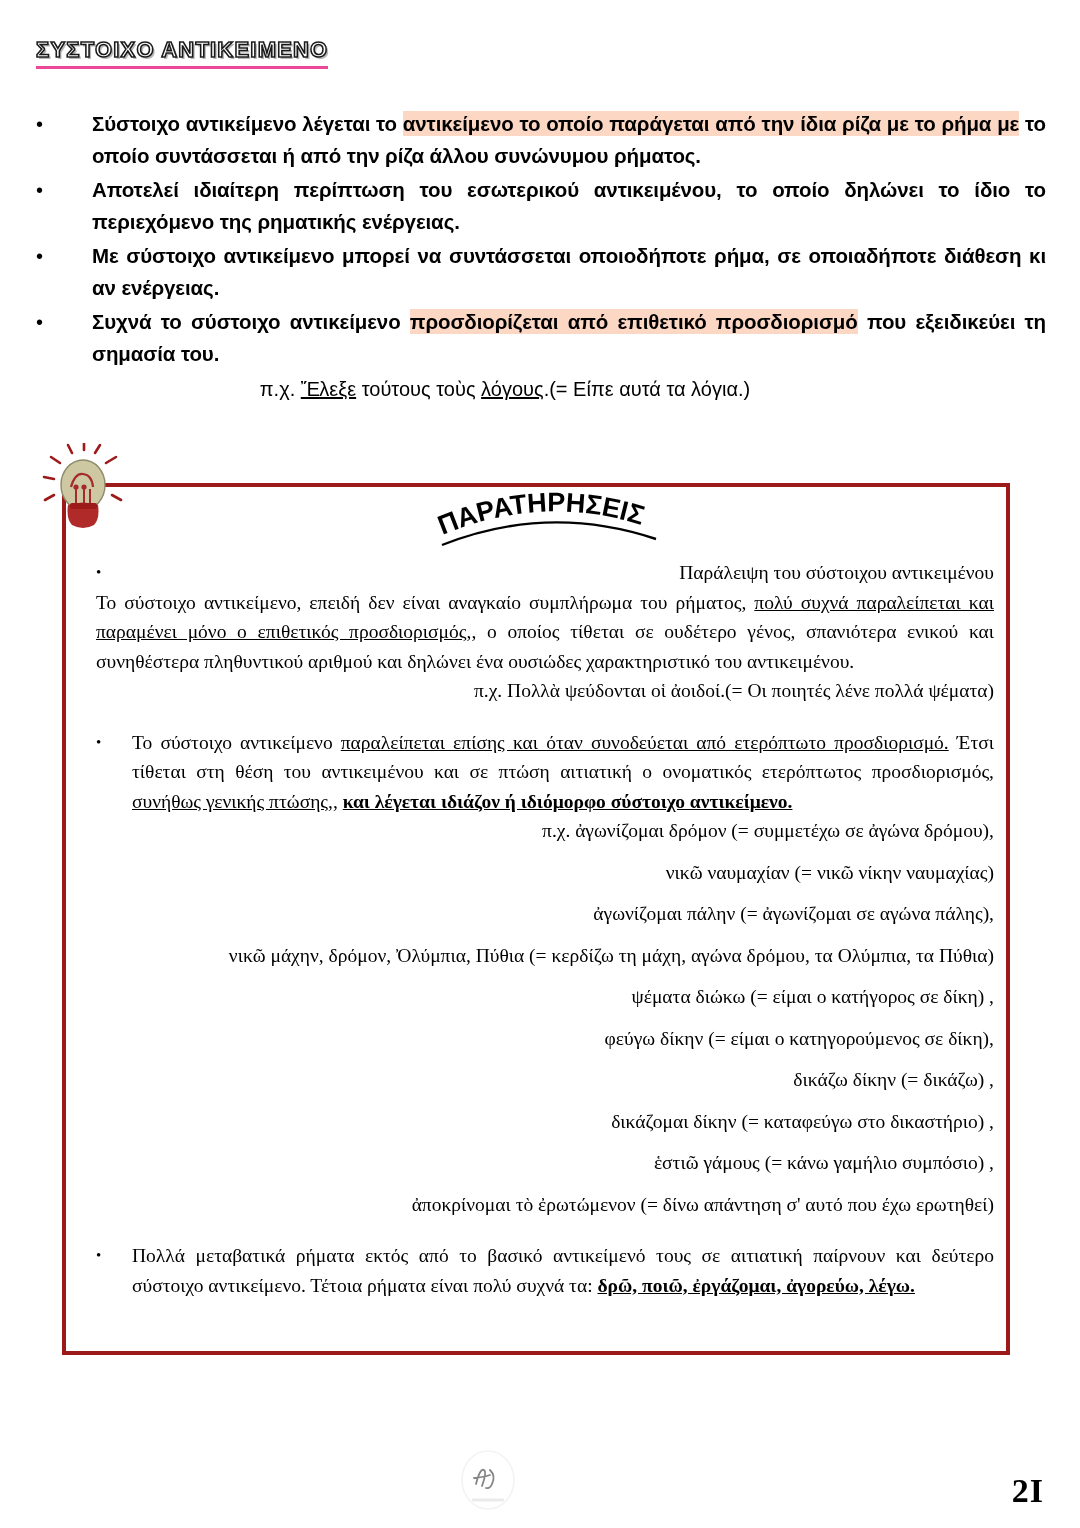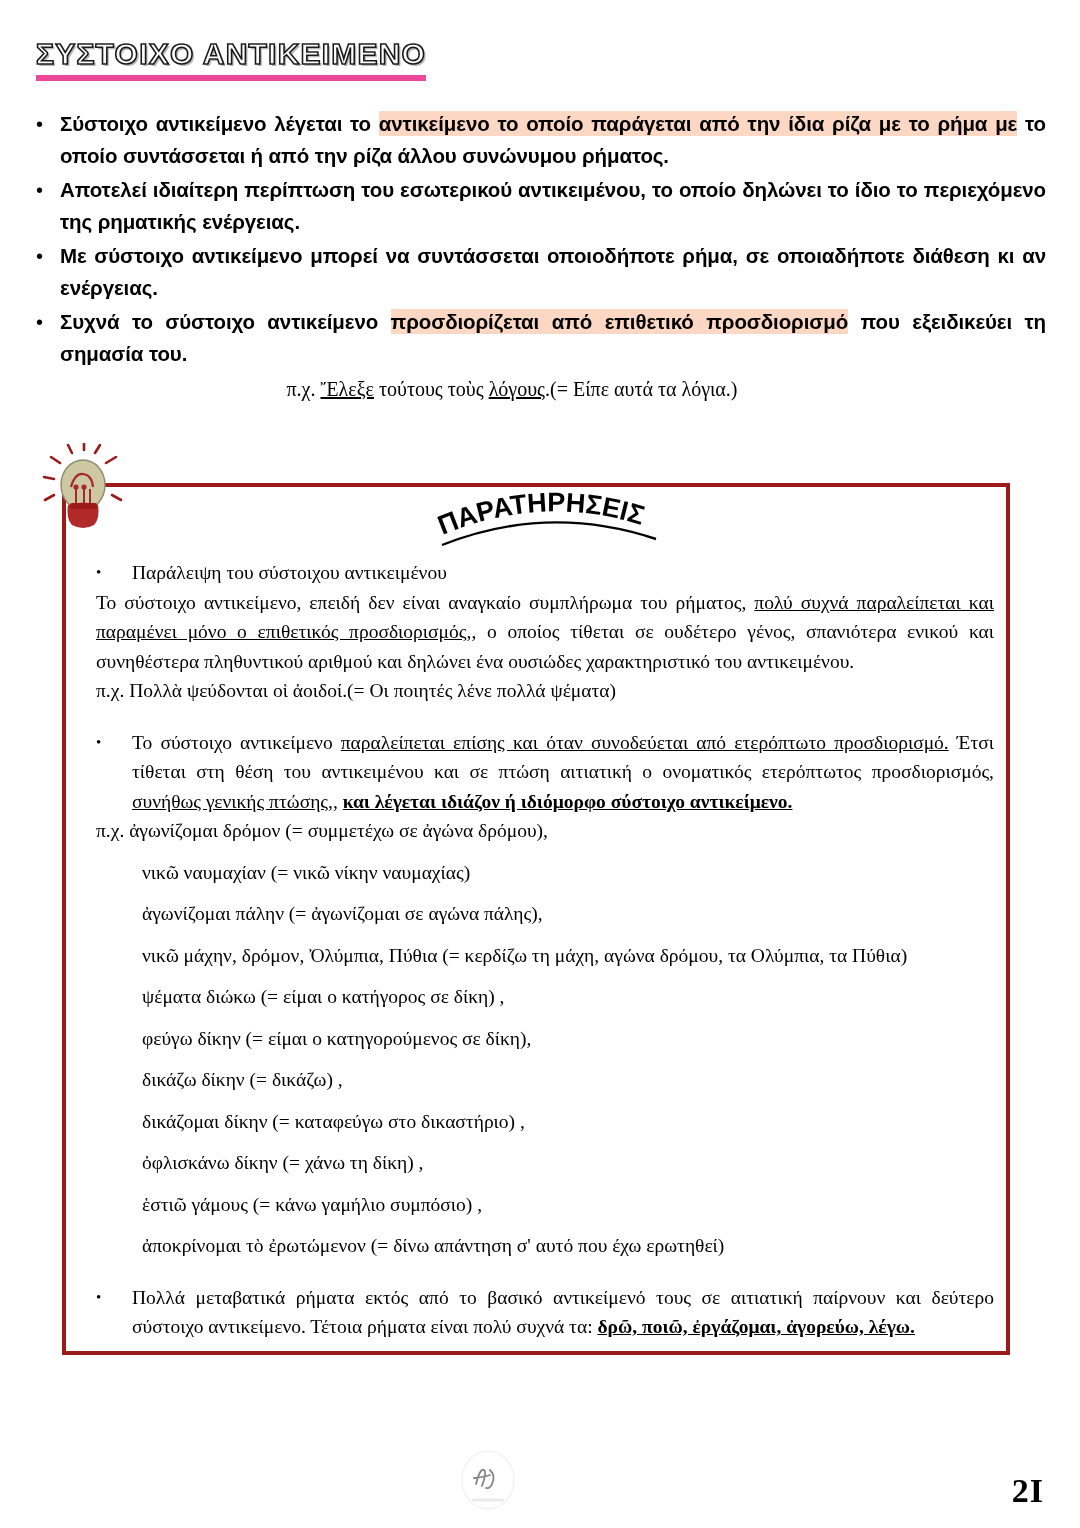--- a/index.html
+++ b/index.html
@@ -16,27 +16,27 @@
     overflow: hidden;
   }
 
   
   #page-title {
     position: absolute;
     left: 36px;
     top: 38px;
     font-family: "Liberation Sans", "DejaVu Sans", sans-serif;
     font-weight: bold;
-    font-size: 30px;
+    font-size: 22px;
     letter-spacing: 1.2px;
     color: #ffffff;
     -webkit-text-stroke: 1.6px #1a1a1a;
     text-shadow: 2px 2px 0 #b8b8b8;
     padding-bottom: 5px;
-    border-bottom: 6px solid #ec4899;
+    border-bottom: 3px solid #ec4899;
     display: inline-block;
     line-height: 1.05;
   }
 
   
   #top-bullets {
     position: absolute;
     left: 36px;
     top: 108px;
     width: 1010px;
@@ -55,36 +55,37 @@
   }
   .tb-text {
     flex: 1 1 auto;
     font-family: "Liberation Sans", "DejaVu Sans", sans-serif;
     font-weight: bold;
     font-size: 20.5px;
     line-height: 32px;
     text-align: justify;
     text-justify: inter-word;
     letter-spacing: -0.1px;
+    margin-left: 32px;
   }
   .hl {
     background: #fbd7c4;
     padding: 1px 0;
     box-decoration-break: clone;
     -webkit-box-decoration-break: clone;
   }
 
   
   #top-example {
     position: absolute;
     top: 375px;
-    left: 7px;
+    left: 0;
     width: 1010px;
     text-align: center;
-    font-family: Liberation Serif, serif;
+    font-family: Liberation Sans, sans-serif;
     font-size: 20px;
     line-height: 28px;
   }
   .u { text-decoration: underline; }
 
   
   #obs-box {
     position: absolute;
     left: 62px;
     top: 483px;
@@ -134,21 +135,21 @@
   }
   .ob-btext {
     flex: 1 1 auto;
     text-align: justify;
     text-justify: inter-word;
   }
   .ob-para {
     text-align: justify;
     text-justify: inter-word;
   }
-  .ob-plain { text-align: left; }
+  .ob-plain { text-align: right; }
   .ind1 { padding-left: 46px; margin-top: 12px; }
   .gap { height: 22px; }
   b.nb { font-weight: bold; }
 
   
   #footer-mark {
     position: absolute;
     left: 452px;
     top: 1450px;
     width: 72px;
@@ -251,21 +252,20 @@
 
   <div>
     <div class="ob-plain">π.χ. ἀγωνίζομαι δρόμον  (= συμμετέχω σε ἀγώνα δρόμου),</div>
     <div class="ob-plain ind1">νικῶ ναυμαχίαν  (= νικῶ νίκην ναυμαχίας)</div>
     <div class="ob-plain ind1">ἀγωνίζομαι πάλην (= ἀγωνίζομαι σε αγώνα πάλης),</div>
     <div class="ob-plain ind1">νικῶ μάχην, δρόμον, Ὀλύμπια, Πύθια (= κερδίζω τη μάχη, αγώνα δρόμου, τα Ολύμπια, τα Πύθια)</div>
     <div class="ob-plain ind1">ψέματα διώκω (= είμαι ο κατήγορος σε δίκη) ,</div>
     <div class="ob-plain ind1">φεύγω δίκην (= είμαι ο κατηγορούμενος σε δίκη),</div>
     <div class="ob-plain ind1">δικάζω δίκην (= δικάζω) ,</div>
     <div class="ob-plain ind1">δικάζομαι δίκην (= καταφεύγω στο δικαστήριο) ,</div>
-    <div class="ob-plain ind1">ὀφλισκάνω δίκην (= χάνω τη δίκη) ,</div>
     <div class="ob-plain ind1">ἑστιῶ γάμους (= κάνω γαμήλιο συμπόσιο) ,</div>
     <div class="ob-plain ind1">ἀποκρίνομαι τὸ ἐρωτώμενον (= δίνω απάντηση σ' αυτό που έχω ερωτηθεί)</div>
   </div>
 
   <div class="gap"></div>
 
   <div class="ob-bullet">
     <span class="ob-dot">•</span>
     <span class="ob-btext"><span>Πολλά μεταβατικά ρήματα εκτός από το βασικό αντικείμενό τους σε αιτιατική παίρνουν και δεύτερο σύστοιχο αντικείμενο. Τέτοια ρήματα είναι πολύ συχνά τα: </span><b class="u nb">δρῶ, ποιῶ, ἐργάζομαι, ἀγορεύω, λέγω.</b></span>
   </div>

